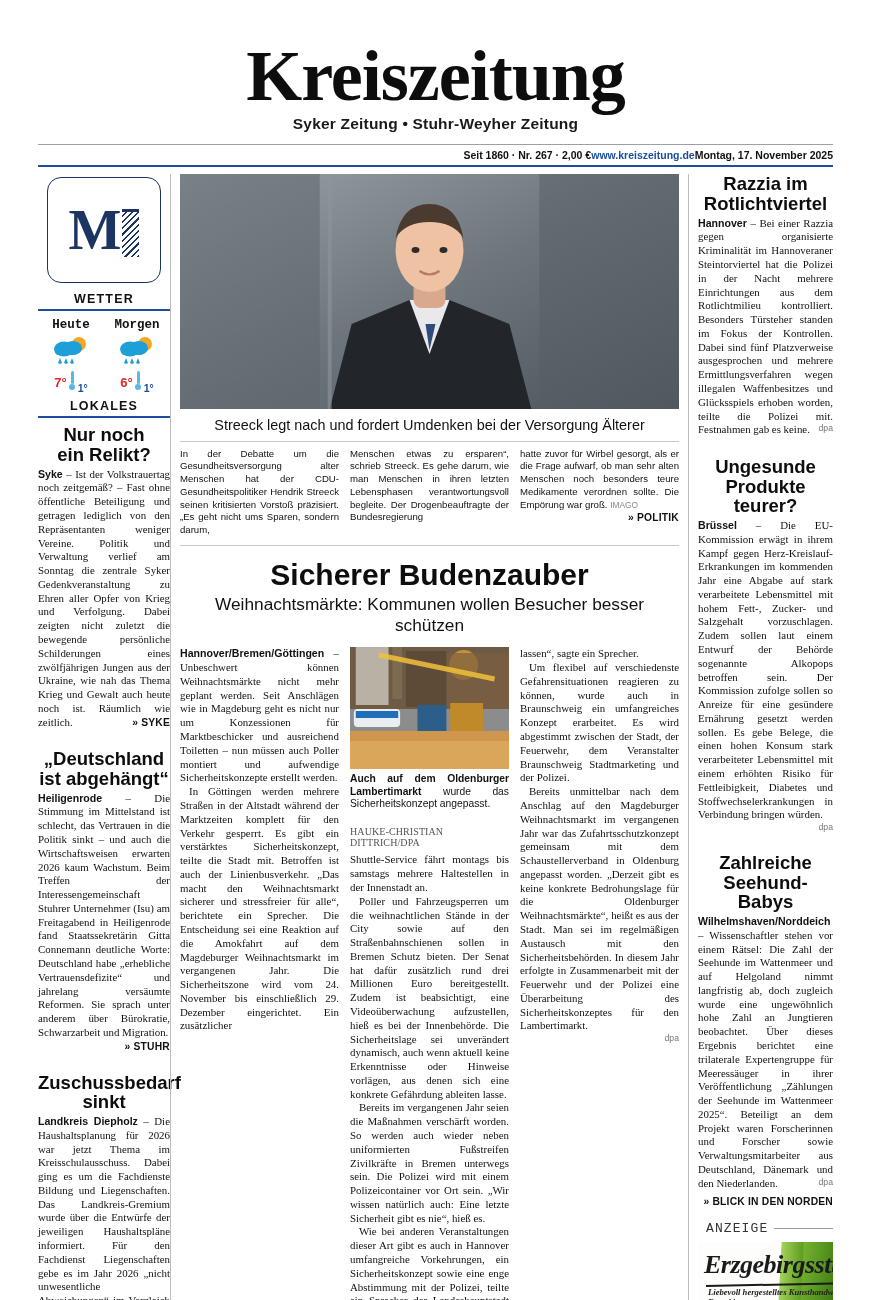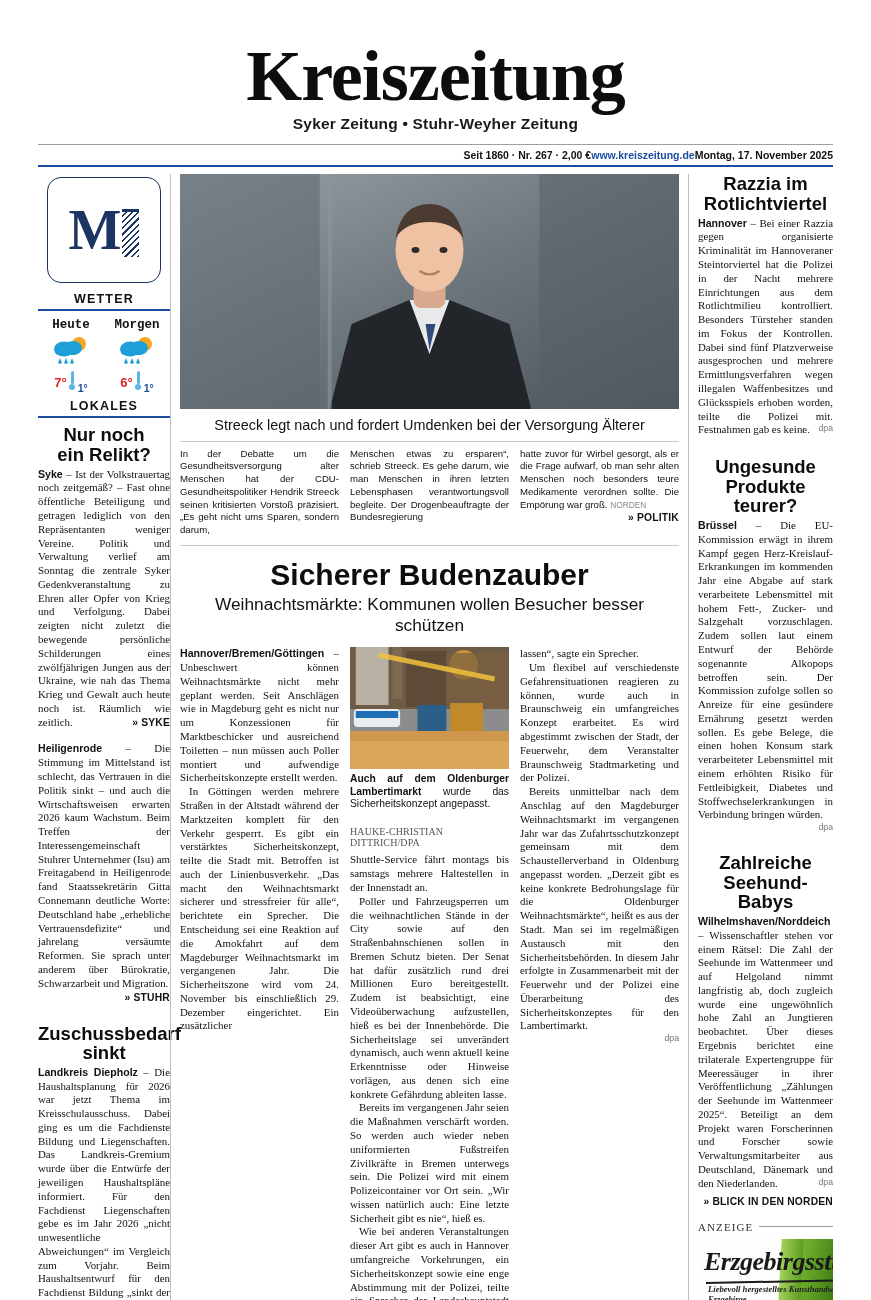--- a/index.html
+++ b/index.html
@@ -123,21 +123,21 @@
   .story-cols{display:flex;gap:11px;}
   .story-cols > div{flex:1;min-width:0;}
 
   .photo-inline{width:100%;height:122px;background:#b8792f;position:relative;overflow:hidden;}
   .cap{font-family:"Liberation Sans",sans-serif;font-size:10.3px;line-height:1.2;margin-top:4px;text-align:justify;}
   .cap b{font-weight:700;}
   .credit{font-family:Liberation Serif, serif;font-size:10px;color:#555;letter-spacing:0.1px;margin-top:16px;margin-bottom:5px;}
 
   
   .anzeige-row{display:flex;align-items:center;gap:6px;margin-top:12px;}
-  .anzeige-label{font-family:Liberation Serif, serif;font-size:11px;letter-spacing:1.1px;color:#333;white-space:nowrap;}
+  .anzeige-label{font-family:Liberation Mono, monospace;font-size:13px;letter-spacing:1.1px;color:#333;white-space:nowrap;margin-left:8px;}
   .anzeige-line{flex:1;border-top:1px solid #9b9b9b;}
   .ad{
     margin-top:6px;width:100%;height:271px;position:relative;overflow:hidden;
     background:#ffffff;border:0;
   }
   .ad-bg{position:absolute;inset:0;background:#fdfdfb;}
   .ad-curtain{position:absolute;right:0;top:0;width:46px;height:100%;
     background:linear-gradient(100deg,#8cc63f 0%,#5f9e25 35%,#3f7d14 60%,#79b738 100%);}
   .ad-curtain2{position:absolute;right:34px;top:0;width:22px;height:178px;
     background:linear-gradient(90deg,#a4d25a,#5d9c22);transform:skewX(-3deg);}
@@ -231,20 +231,21 @@
 
       <article>
         <h2 class="hl">Nur noch<br>ein Relikt?</h2>
         <p class="bodytext"><span class="place">Syke</span><span> – Ist der Volkstrauertag noch zeitgemäß? – Fast ohne öffentliche Beteiligung und getragen lediglich von den Repräsentanten weniger Vereine. Politik und Verwaltung verlief am Sonntag die zentrale Syker Gedenkveranstaltung zu Ehren aller Opfer von Krieg und Verfolgung. Dabei zeigten nicht zuletzt die bewegende persönliche Schilderungen eines zwölfjährigen Jungen aus der Ukraine, wie nah das Thema Krieg und Gewalt auch heute noch ist. Räumlich wie zeitlich.</span> <span class="ref">» SYKE</span></p>
         <div class="clr"></div>
       </article>
 
       <div class="blockgap"></div>
 
       <article>
+        <h2 class="hl">„Deutschland<br>ist abgehängt“</h2>
         <p class="bodytext"><span class="place">Heiligenrode</span><span> – Die Stimmung im Mittelstand ist schlecht, das Vertrauen in die Politik sinkt – und auch die Wirtschaftsweisen erwarten 2026 kaum Wachstum. Beim Treffen der Interessengemeinschaft Stuhrer Unternehmer (Isu) am Freitagabend in Heiligenrode fand Staatssekretärin Gitta Connemann deutliche Worte: Deutschland habe „erhebliche Vertrauensdefizite“ und jahrelang versäumte Reformen. Sie sprach unter anderem über Bürokratie, Schwarzarbeit und Migration.</span> <span class="ref">» STUHR</span></p>
         <div class="clr"></div>
       </article>
 
       <div class="blockgap"></div>
 
       <article>
         <h2 class="hl">Zuschussbedarf<br>sinkt</h2>
         <p class="bodytext"><span class="place">Landkreis Diepholz</span><span> – Die Haushaltsplanung für 2026 war jetzt Thema im Kreisschulausschuss. Dabei ging es um die Fachdienste Bildung und Liegenschaften. Das Landkreis-Gremium wurde über die Entwürfe der jeweiligen Haushaltspläne informiert. Für den Fachdienst Liegenschaften gebe es im Jahr 2026 „nicht unwesentliche Abweichungen“ im Vergleich zum Vorjahr. Beim Haushaltsentwurf für den Fachdienst Bildung „sinkt der Zuschussbedarf um rund 700000 Euro“.</span> </p>
         <div class="clr"></div>
@@ -283,21 +284,21 @@
       </div>
 
       <div class="lead-caption">Streeck legt nach und fordert Umdenken bei der Versorgung Älterer</div>
       <div class="rule-thin"></div>
 
       <div class="three">
         <div class="mini">In der Debatte um die Gesundheitsversorgung alter Menschen hat der CDU-Gesundheitspolitiker Hendrik Streeck seinen kritisierten Vorstoß präzisiert. „Es geht nicht ums Sparen, sondern darum,</div>
         <div class="mini">Menschen etwas zu ersparen“, schrieb Streeck. Es gehe darum, wie man Menschen in ihren letzten Lebensphasen verantwortungsvoll begleite. Der Drogenbeauftragte der Bundesregierung</div>
         <div class="mini">
           <span>hatte zuvor für Wirbel gesorgt, als er die Frage aufwarf, ob man sehr alten Menschen noch besonders teure Medikamente verordnen sollte. Die Empörung war groß.</span>
-          <span class="imago">NORDEN</span>
+          <span class="imago">IMAGO</span>
           <span class="ref">» POLITIK</span>
         </div>
       </div>
       <div class="clr"></div>
       <div class="rule-thin" style="margin-top:8px"></div>
 
       <h1 class="big-head">Sicherer Budenzauber</h1>
       <div class="big-sub">Weihnachtsmärkte: Kommunen wollen Besucher besser schützen</div>
 
       <div class="story-cols">

